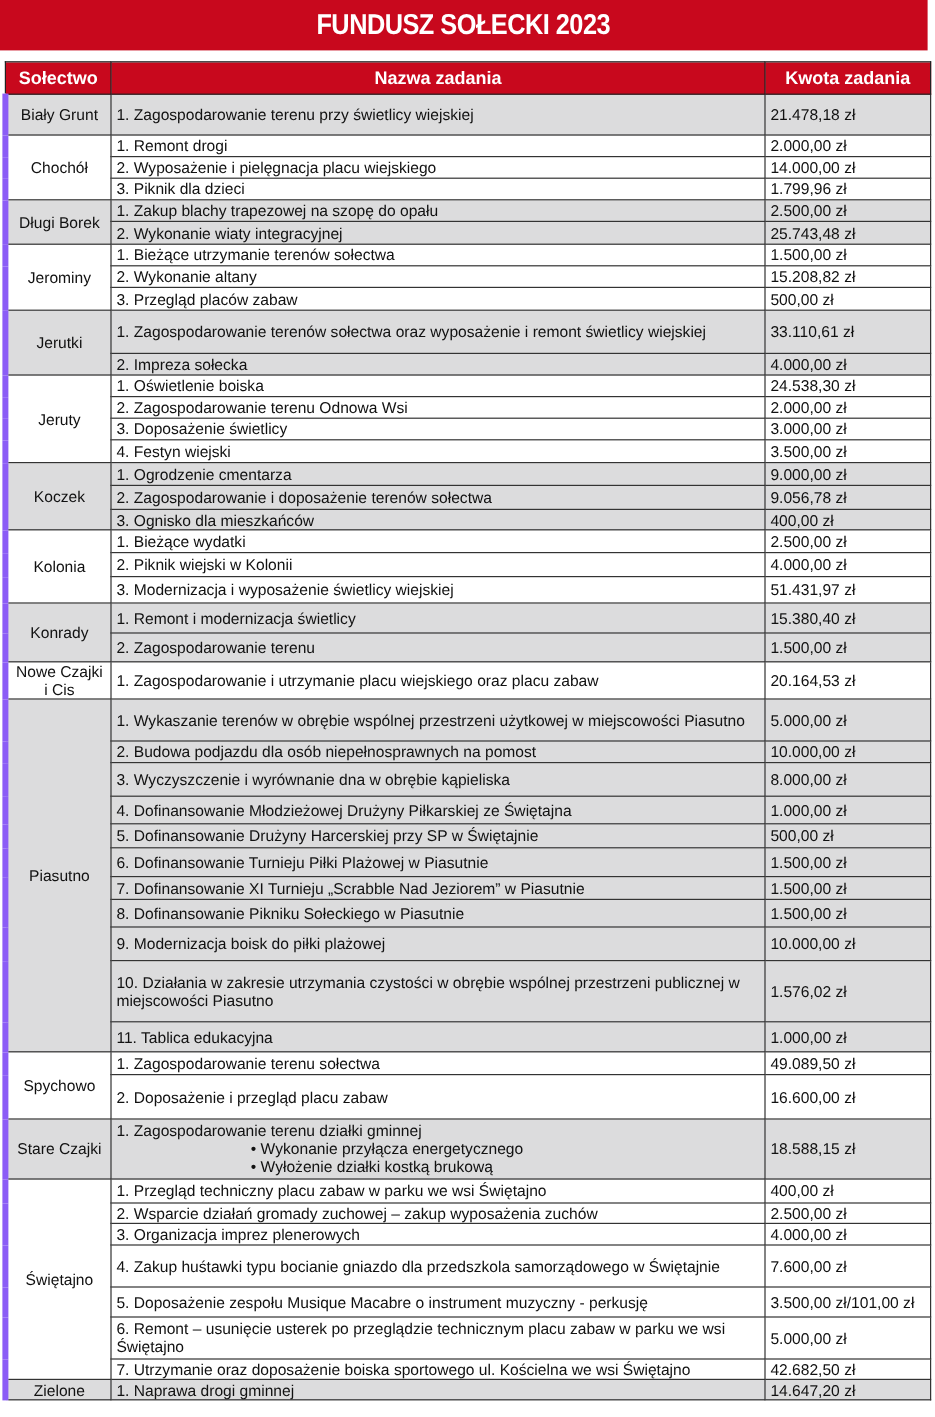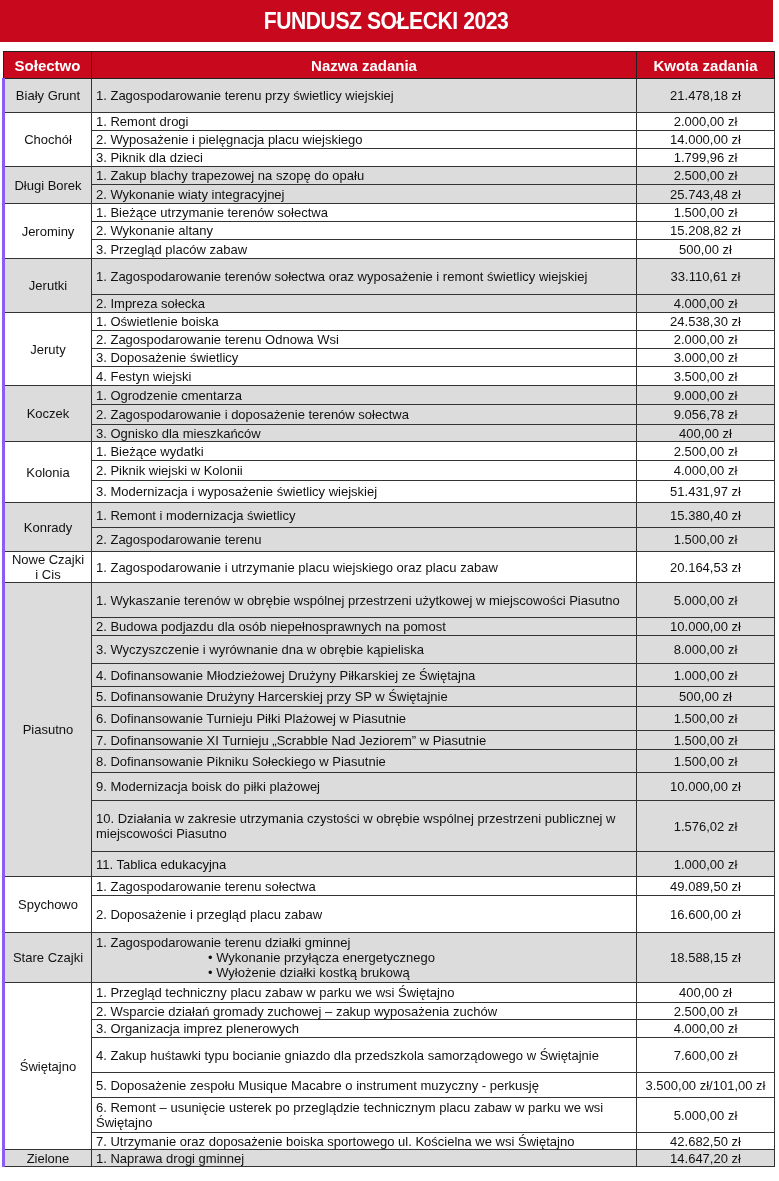--- a/index.html
+++ b/index.html
@@ -21,22 +21,22 @@
   table.fund col.c2 { width: 545px; }
   table.fund col.c3 { width: 138px; }
   table.fund th {
     background: #c8081d; color: #fff; font-weight: bold; font-size: 15px;
     height: 26px; padding: 0; border: 1px solid #222; text-align: center;
   }
   table.fund td {
     border: 1px solid #333; padding: 0 4px; vertical-align: middle;
     font-size: 13px;
   }
-  table.fund td.village { text-align: center; border-left: 3px solid #8b5cf6; }
-  table.fund td.amount { text-align: center; white-space: nowrap; }
+  table.fund td.village { text-align: center; border-left: 5px solid #8b5cf6; }
+  table.fund td.amount { text-align: left; white-space: nowrap; }
   table.fund td.task { text-align: left; }
   tr.shade td { background: #dcdcdd; }
   .bullet { display: block; padding-left: 112px; }
   .task-main { display: block; }
 </style>
 </head>
 <body>
 
 <div class="title-bar">
   <span>FUNDUSZ SOŁECKI 2023</span>

